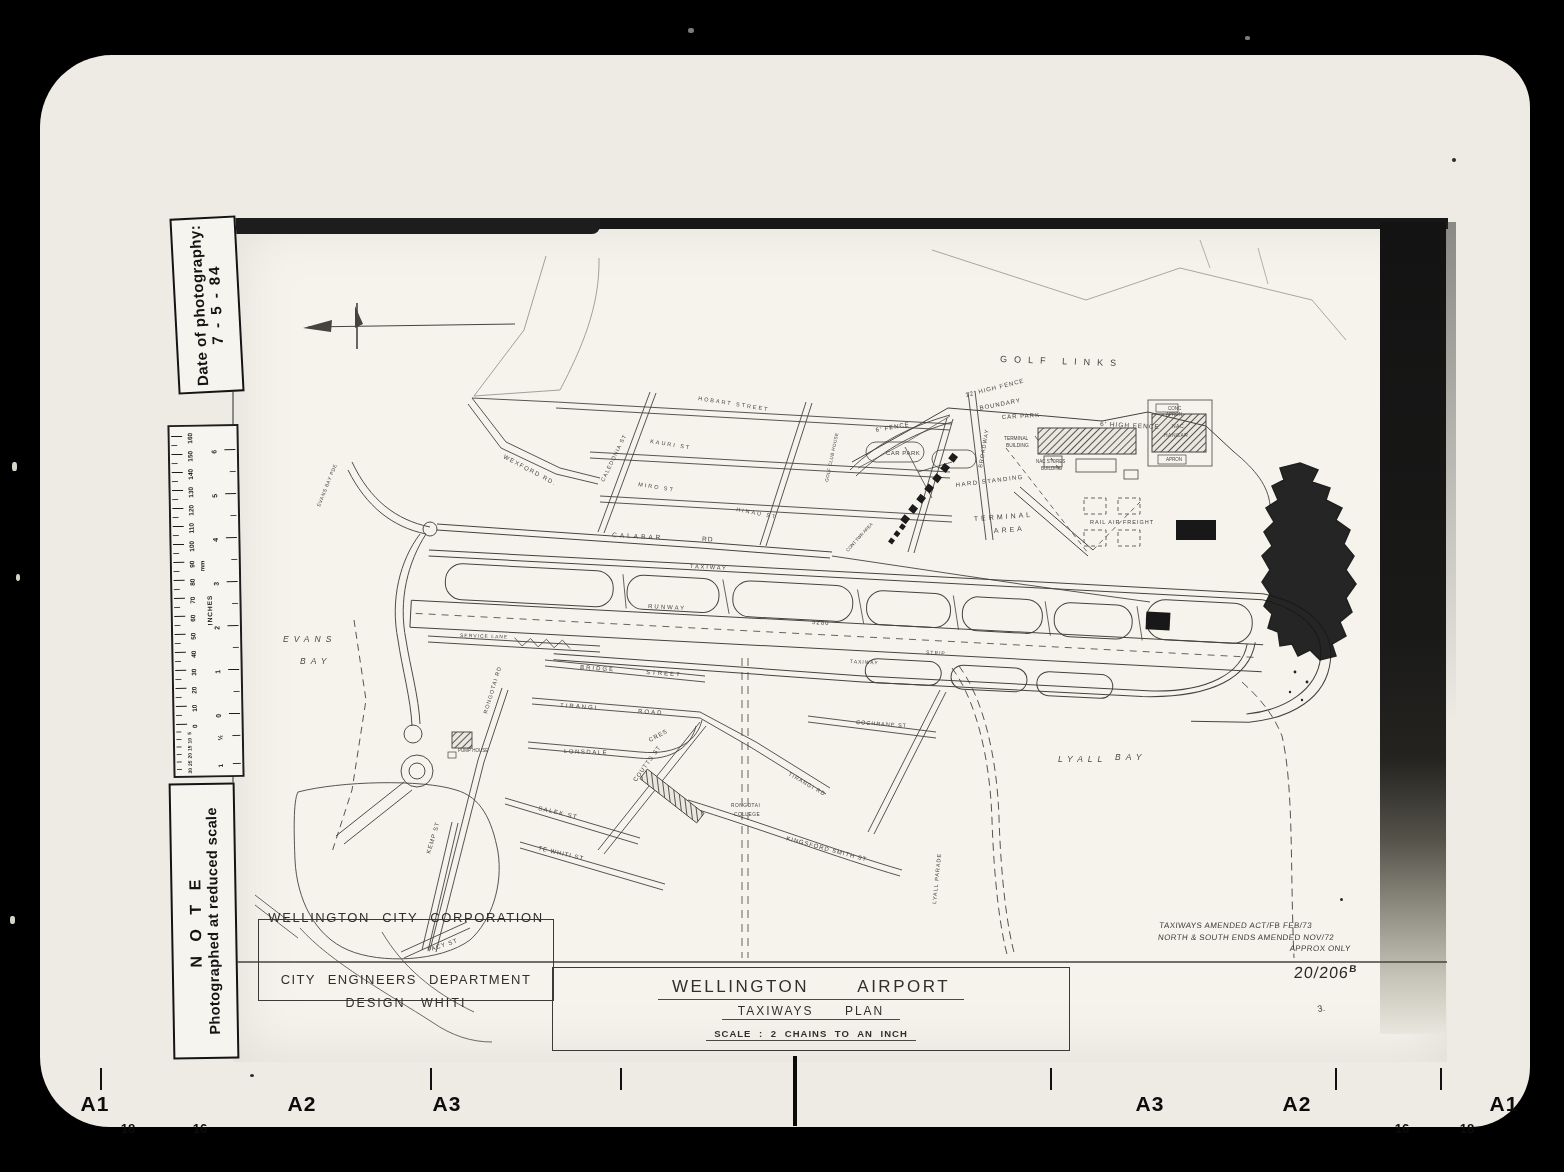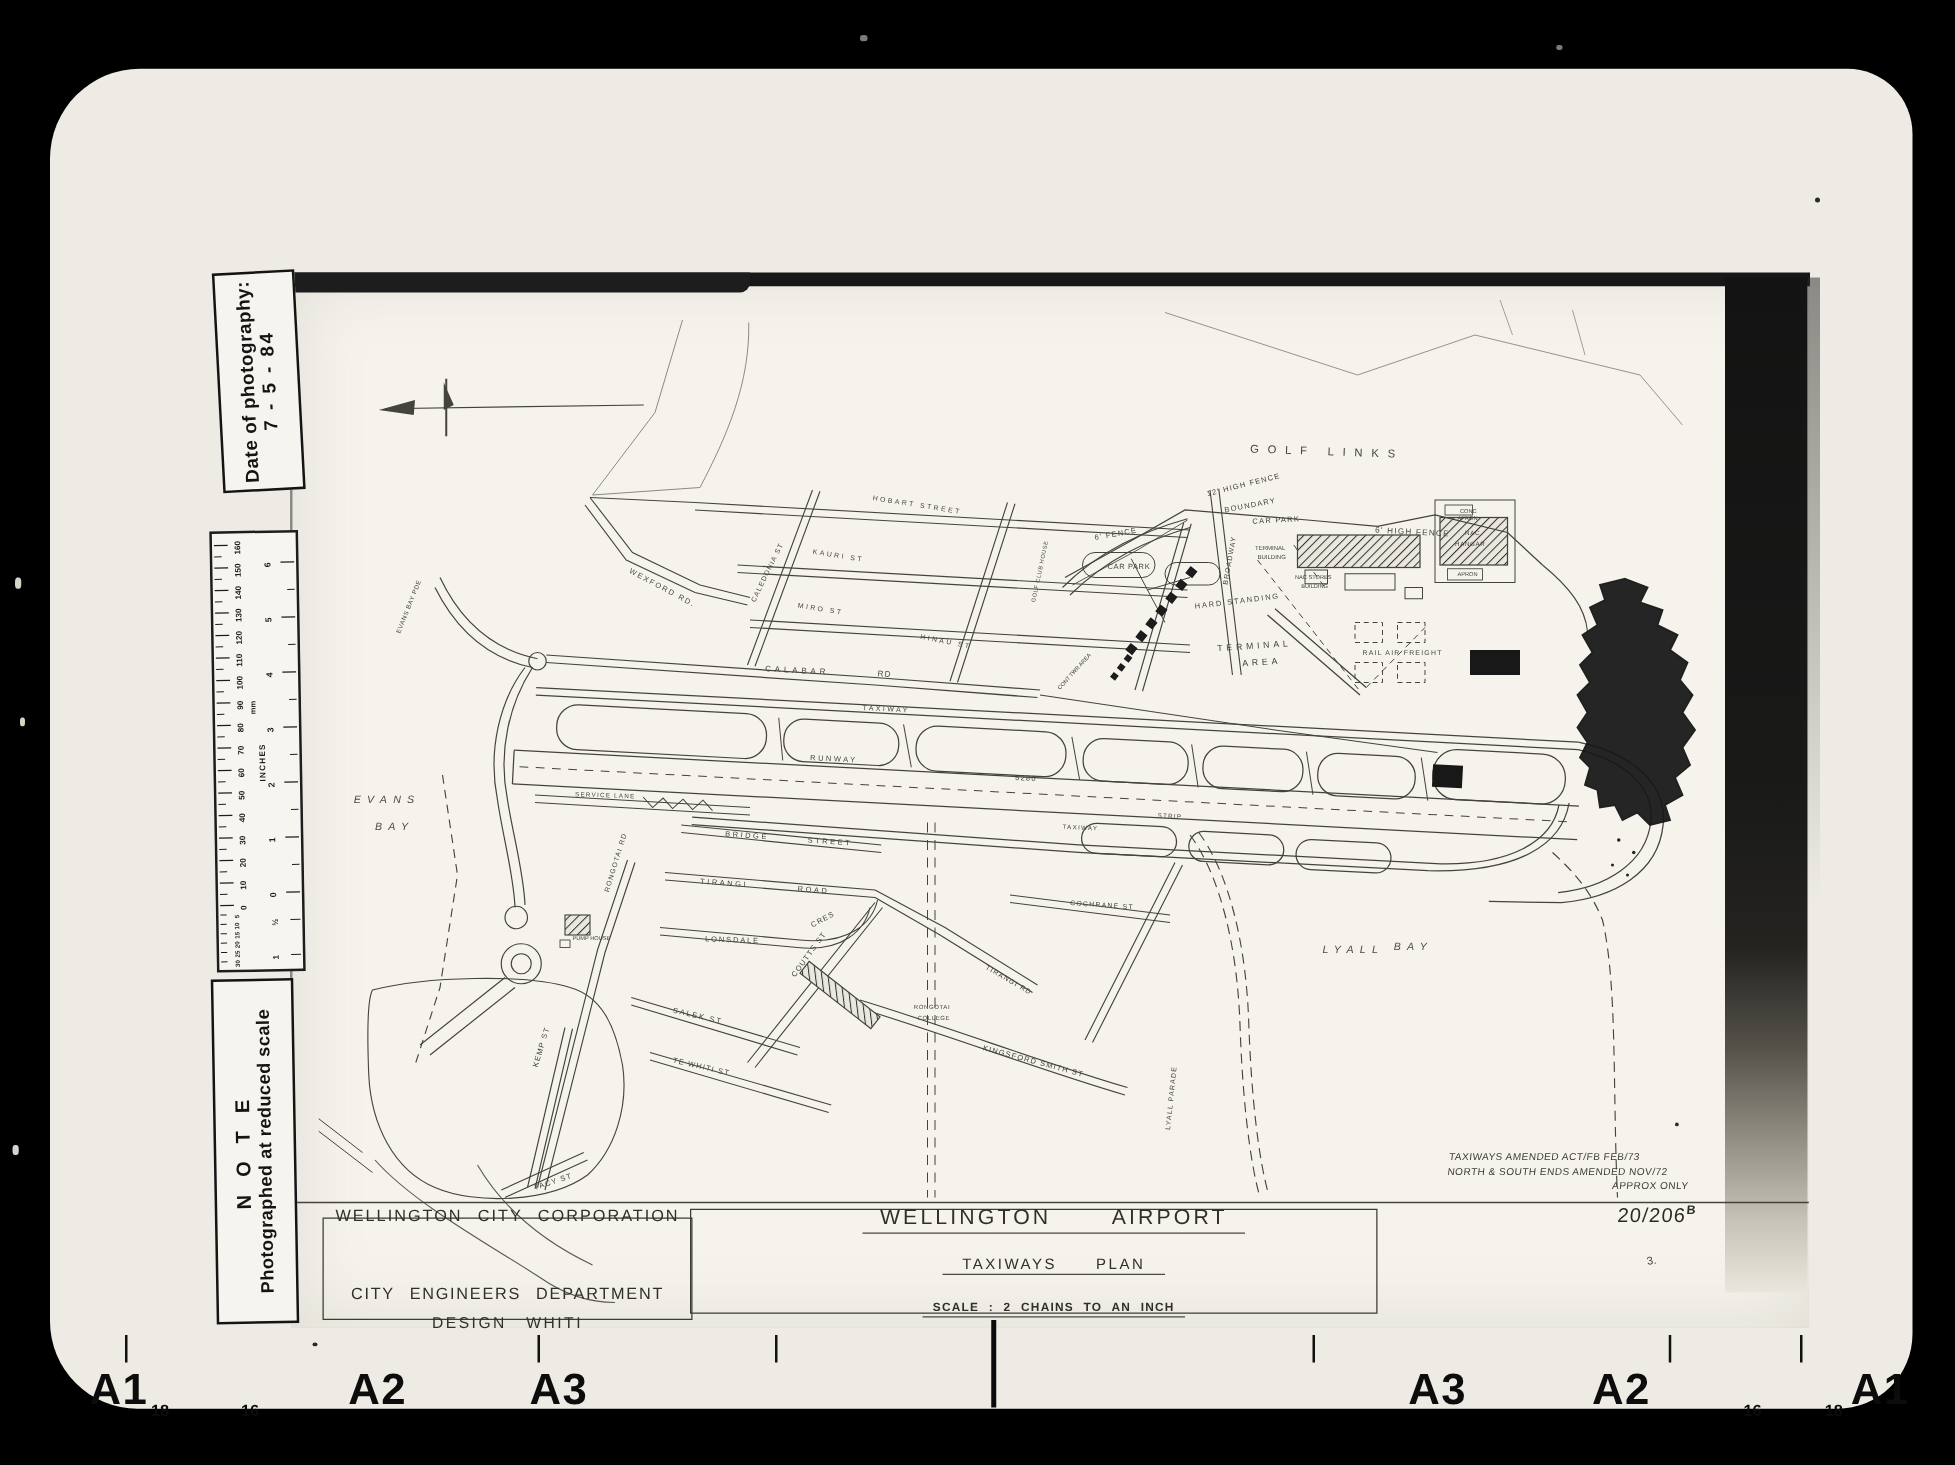--- a/index.html
+++ b/index.html
@@ -28,41 +28,41 @@
   #date-sticker{left:119px;top:272px;width:172px;height:62px;transform:rotate(-93deg);}
   #note-sticker{left:66px;top:888px;width:272px;height:62px;transform:rotate(-91deg);}
   #note-sticker .l1{font-size:16px;letter-spacing:5px;}
   #note-sticker .l2{font-size:14.5px;letter-spacing:.4px;}
   #ruler-wrap{position:absolute;left:170px;top:424px;width:72px;height:354px;transform:rotate(-1deg);}
   #ruler-svg{width:72px;height:354px;}
   .rtext{fill:#1d1d1d;font-family:"Liberation Sans",sans-serif;font-weight:bold;}
   
   .tb-box{position:absolute;border:1.3px solid #3b3a36;color:#302f2b;
       display:flex;flex-direction:column;align-items:center;justify-content:center;}
-  #tb-left{left:258px;top:974px;width:294px;height:80px;gap:3px;}
+  #tb-left{left:258px;top:919px;width:294px;height:80px;gap:3px;}
   #tb-left .t1{font-size:13px;letter-spacing:1.6px;word-spacing:7px;}
   #tb-left .t2{font-size:13px;letter-spacing:1.4px;word-spacing:7px;margin-top:44px;}
   #tb-left .t3{font-size:12.5px;letter-spacing:2px;word-spacing:10px;margin-top:6px;}
-  #tb-mid{left:552px;top:967px;width:516px;height:82px;gap:17px;padding-left:32px;}
+  #tb-mid{left:552px;top:967px;width:516px;height:82px;gap:4px;}
   #tb-mid .t1{font-size:17px;letter-spacing:2.5px;word-spacing:42px;
       border-bottom:1.2px solid #4a4944;padding:0 14px 2px;}
   #tb-mid .t2{font-size:12px;letter-spacing:2px;word-spacing:26px;
       border-bottom:1px solid #4a4944;padding:0 16px 1px;}
   #tb-mid .t3{font-size:9.5px;letter-spacing:1px;word-spacing:4px;
       border-bottom:1px solid #4a4944;padding:0 8px 1px;margin-top:4px;font-weight:bold;}
   .amend{position:absolute;left:1158px;top:920px;width:220px;color:#3c3b36;
       font-size:8px;letter-spacing:.4px;transform:skewX(-6deg);line-height:11.5px;}
   .amend .a3{text-align:right;padding-right:26px;}
   .drawno{position:absolute;left:1294px;top:963px;color:#2c2b27;font-size:16px;
       letter-spacing:1px;transform:skewX(-5deg);}
   .drawno sup{font-size:10px;font-weight:bold;}
   
   .marker{position:absolute;top:1092px;transform:translateX(-50%);color:#0c0c0c;
       font-weight:bold;}
-  .marker.big{font-size:35px;letter-spacing:1px;}
+  .marker.big{font-size:21px;letter-spacing:1px;}
   .marker.small{font-size:13px;top:1100px;margin-top:21px;}
   .btick{position:absolute;width:2px;height:22px;background:#111;top:1068px;}
   .fiducial{position:absolute;left:793px;top:1056px;width:4px;height:70px;background:#0b0b0b;}
   .speck{position:absolute;background:#2a2a26;border-radius:50%;}
   .wspeck{position:absolute;background:#d6d3c9;border-radius:40%;}
 </style>
 </head>
 <body>
 
 <div class="photo">

